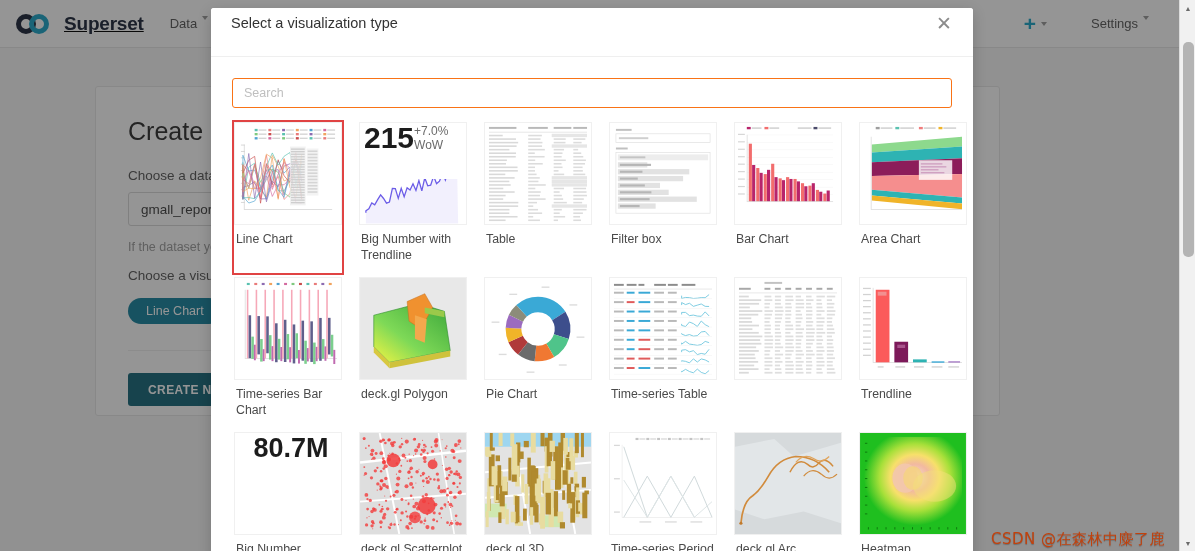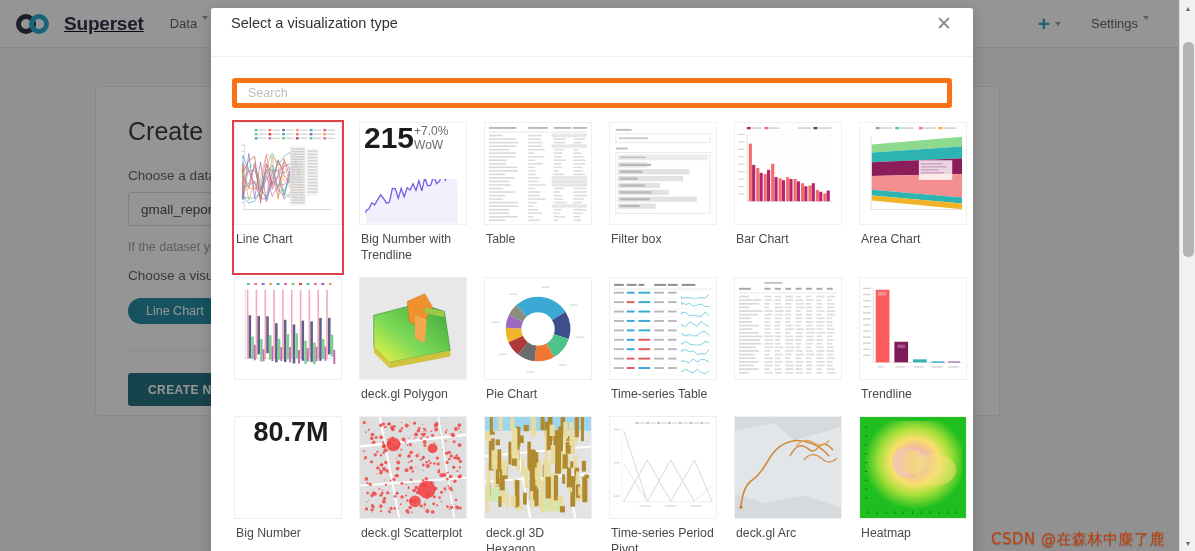--- a/index.html
+++ b/index.html
@@ -77,21 +77,21 @@
     display: flex; align-items: center; padding: 0 18px 18px 20px; background: #fff;
   }
   .modal-title { font-size: 14.5px; color: #333; font-weight: normal; }
   .modal-close {
     margin-left: auto; width: 22px; height: 22px; cursor: pointer;
     display: flex; align-items: center; justify-content: center;
     color: #8c8c8c; font-size: 19px; line-height: 1;
   }
   .modal-search-wrap { padding: 21px 21px 12px; flex: 0 0 auto; }
   .search-input {
-    width: 100%; height: 30px; border: 5px solid #f97316; border-radius: 3px;
+    width: 100%; height: 30px; border: 1px solid #f97316; border-radius: 3px;
     padding: 0 11px; font-size: 12.5px; color: #333; outline: none;
     font-family: "Liberation Sans", sans-serif; background: #fff;
   }
   .search-input::placeholder { color: #bfbfbf; }
 
   .viz-grid {
     flex: 1 1 auto; overflow: hidden; padding: 0 21px 0 21px;
     display: grid; grid-template-columns: repeat(6, 112px);
     column-gap: 13px; row-gap: 0px; align-content: start;
   }
@@ -156,21 +156,21 @@
     </div>
     <div class="nav-link">
       <span>Data</span>
       <span class="caret"></span>
     </div>
     <div class="nav-right">
       <div class="plus-btn">
         <span class="plus-glyph">+</span>
         <span class="caret"></span>
       </div>
-      <div class="nav-link" style="margin-left:4px">
+      <div class="nav-link" style="margin-left:18px">
         <span>Settings</span>
         <span class="caret"></span>
       </div>
     </div>
   </div>
 
   <div class="page-body">
     <div class="card-panel">
       <div class="page-title">Create a n</div>
       <div class="field-label">Choose a datase</div>
@@ -607,20 +607,21 @@
             <rect x="84" y="12" width="1.6" height="70" fill="#f6a8b8"></rect>
             <rect x="85.8" y="40.72329235576247" width="2.6" height="43.70030136019937" fill="#5f5f8c"></rect>
             <rect x="88.6" y="62.293798911522046" width="2.6" height="20.073016429353977" fill="#7ccf8e"></rect>
             <rect x="91.2" y="69.75049579690699" width="2" height="14.708570692086859" fill="#c06ab0"></rect>
             <rect x="93" y="12" width="1.6" height="70" fill="#f6a8b8"></rect>
             <rect x="94.8" y="40.63094524044122" width="2.6" height="37.36267512355124" fill="#5f5f8c"></rect>
             <rect x="97.6" y="57.89899809281295" width="2.6" height="22.123432455641883" fill="#7ccf8e"></rect>
             <rect x="100.2" y="73.2942907024614" width="2" height="14.428081865621769" fill="#c06ab0"></rect>
           </svg>
         </div>
+        <div class="viz-label">Time-series Bar Chart</div>
       </div>
       <div class="viz-card">
         <div class="viz-thumb">
           <svg class="thumb-svg" viewBox="0 0 108 103">
             <rect width="108" height="103" fill="#e8e8e8"></rect>
     <defs>
               <linearGradient id="pg" x1="0" y1="1" x2="1" y2="0">
       <stop offset="0%" stop-color="#f5f542"></stop>
                 <stop offset="40%" stop-color="#7ed957"></stop>
                 <stop offset="100%" stop-color="#3aa53a"></stop>

